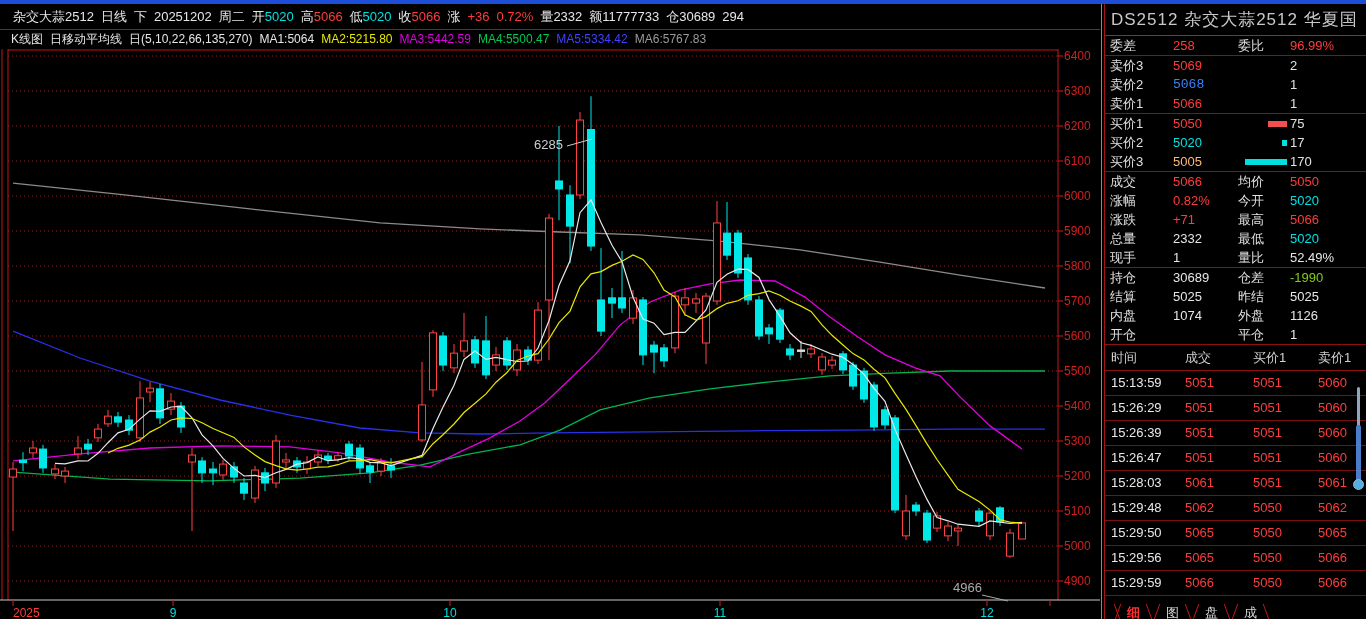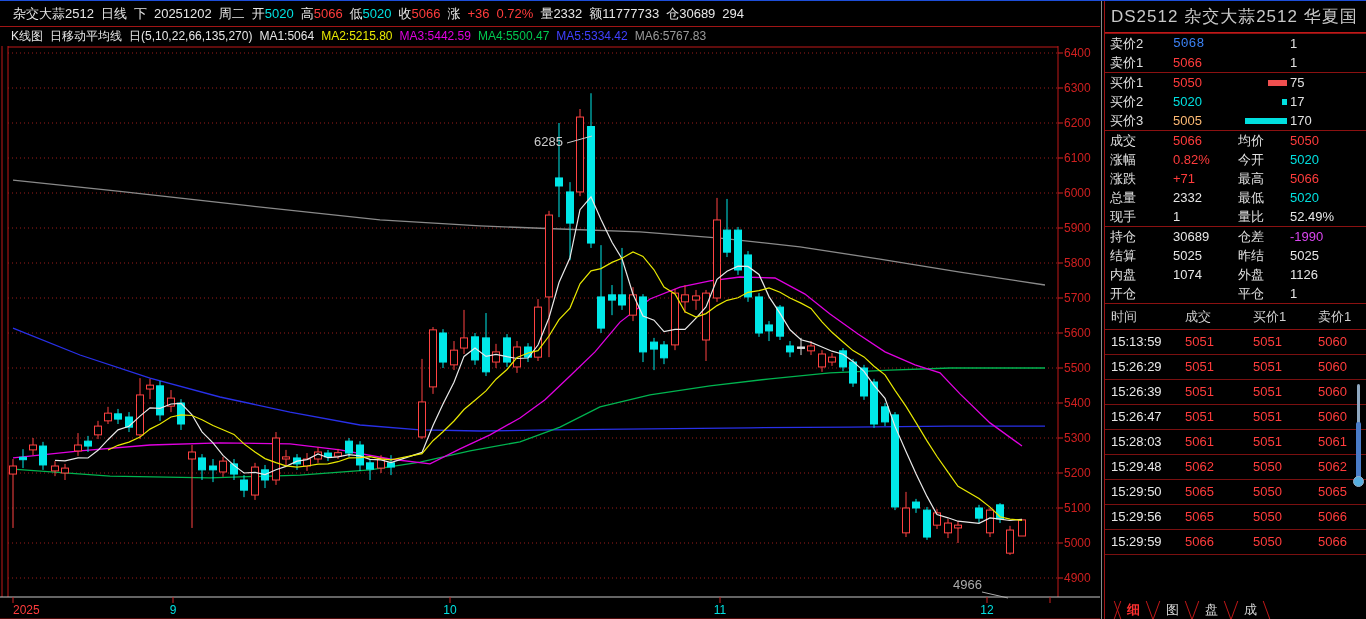--- a/index.html
+++ b/index.html
@@ -1,17 +1,17 @@
 <!DOCTYPE html>
 <html><head>
 <meta charset="utf-8">
 <style>
   html,body{margin:0;padding:0;background:#000;width:1366px;height:619px;overflow:hidden;
     font-family:"Liberation Sans","DejaVu Sans",sans-serif;-webkit-font-smoothing:antialiased;}
-  #app{position:relative;width:1366px;height:619px;background:#000;border-top:1px solid #1d4ed8;box-sizing:border-box;}
+  #app{position:relative;width:1366px;height:619px;background:#000;border-top:4px solid #1d4ed8;box-sizing:border-box;}
   
   #topbar{position:absolute;left:0;top:0;width:1100px;height:26px;line-height:26px;white-space:nowrap;
     font-size:13px;border-bottom:1px solid #a01515;overflow:hidden;padding-left:6px;box-sizing:border-box;}
   #mabar{position:absolute;left:0;top:27px;width:1100px;height:17px;line-height:17px;white-space:nowrap;
     font-size:12px;overflow:hidden;padding-left:4px;box-sizing:border-box;}
   .seg{display:inline-block;margin-left:7px;}
   .seg.glue{margin-left:0;}
   
   #chartwrap{position:absolute;left:0;top:45px;width:1100px;height:574px;text-align:center;}
   
@@ -321,21 +321,32 @@
         <line x1="567" y1="97" x2="592" y2="90" stroke="#cccccc"></line>
         <text x="563" y="100" fill="#cccccc" font-size="13" text-anchor="end">6285</text>
         <line x1="982" y1="546" x2="1008" y2="552" stroke="#aaaaaa"></line>
         <text x="953" y="543" fill="#aaaaaa" font-size="13" text-anchor="start">4966</text>
       </svg></div>
 
   <div id="panel">
     <div class="inner">
       <div class="p-header">DS2512  杂交大蒜2512  华夏国</div>
       <div id="panel-rows">
+          <div class="p-row">
+            <span class="lab1">委差</span>
+            <span class="val1" style="color: rgb(255, 60, 60);">258</span>
+            <span class="lab2">委比</span>
+            <span class="val2" style="color: rgb(255, 60, 60);">96.99%</span>
+          </div>
           <div class="sep"></div>
+          <div class="p-row">
+            <span class="lab1">卖价3</span>
+            <span class="val1" style="color: rgb(255, 60, 60);">5069</span>
+            <span class="vol">2</span>
+          </div>
           <div class="p-row">
             <span class="lab1">卖价2</span>
             <span class="val1" style="color: #3b82f6; font-family: Liberation Mono, monospace;">5068</span>
             <span class="vol">1</span>
           </div>
           <div class="p-row">
             <span class="lab1">卖价1</span>
             <span class="val1" style="color: rgb(255, 60, 60);">5066</span>
             <span class="vol">1</span>
           </div>
@@ -387,21 +398,21 @@
             <span class="lab1">现手</span>
             <span class="val1" style="color: rgb(230, 230, 230);">1</span>
             <span class="lab2">量比</span>
             <span class="val2" style="color: rgb(230, 230, 230);">52.49%</span>
           </div>
           <div class="sep"></div>
           <div class="p-row">
             <span class="lab1">持仓</span>
             <span class="val1" style="color: rgb(230, 230, 230);">30689</span>
             <span class="lab2">仓差</span>
-            <span class="val2" style="color: #d946ef;">-1990</span>
+            <span class="val2" style="color: #84cc16;">-1990</span>
           </div>
           <div class="p-row">
             <span class="lab1">结算</span>
             <span class="val1" style="color: rgb(230, 230, 230);">5025</span>
             <span class="lab2">昨结</span>
             <span class="val2" style="color: rgb(230, 230, 230);">5025</span>
           </div>
           <div class="p-row">
             <span class="lab1">内盘</span>
             <span class="val1" style="color: rgb(230, 230, 230);">1074</span>

